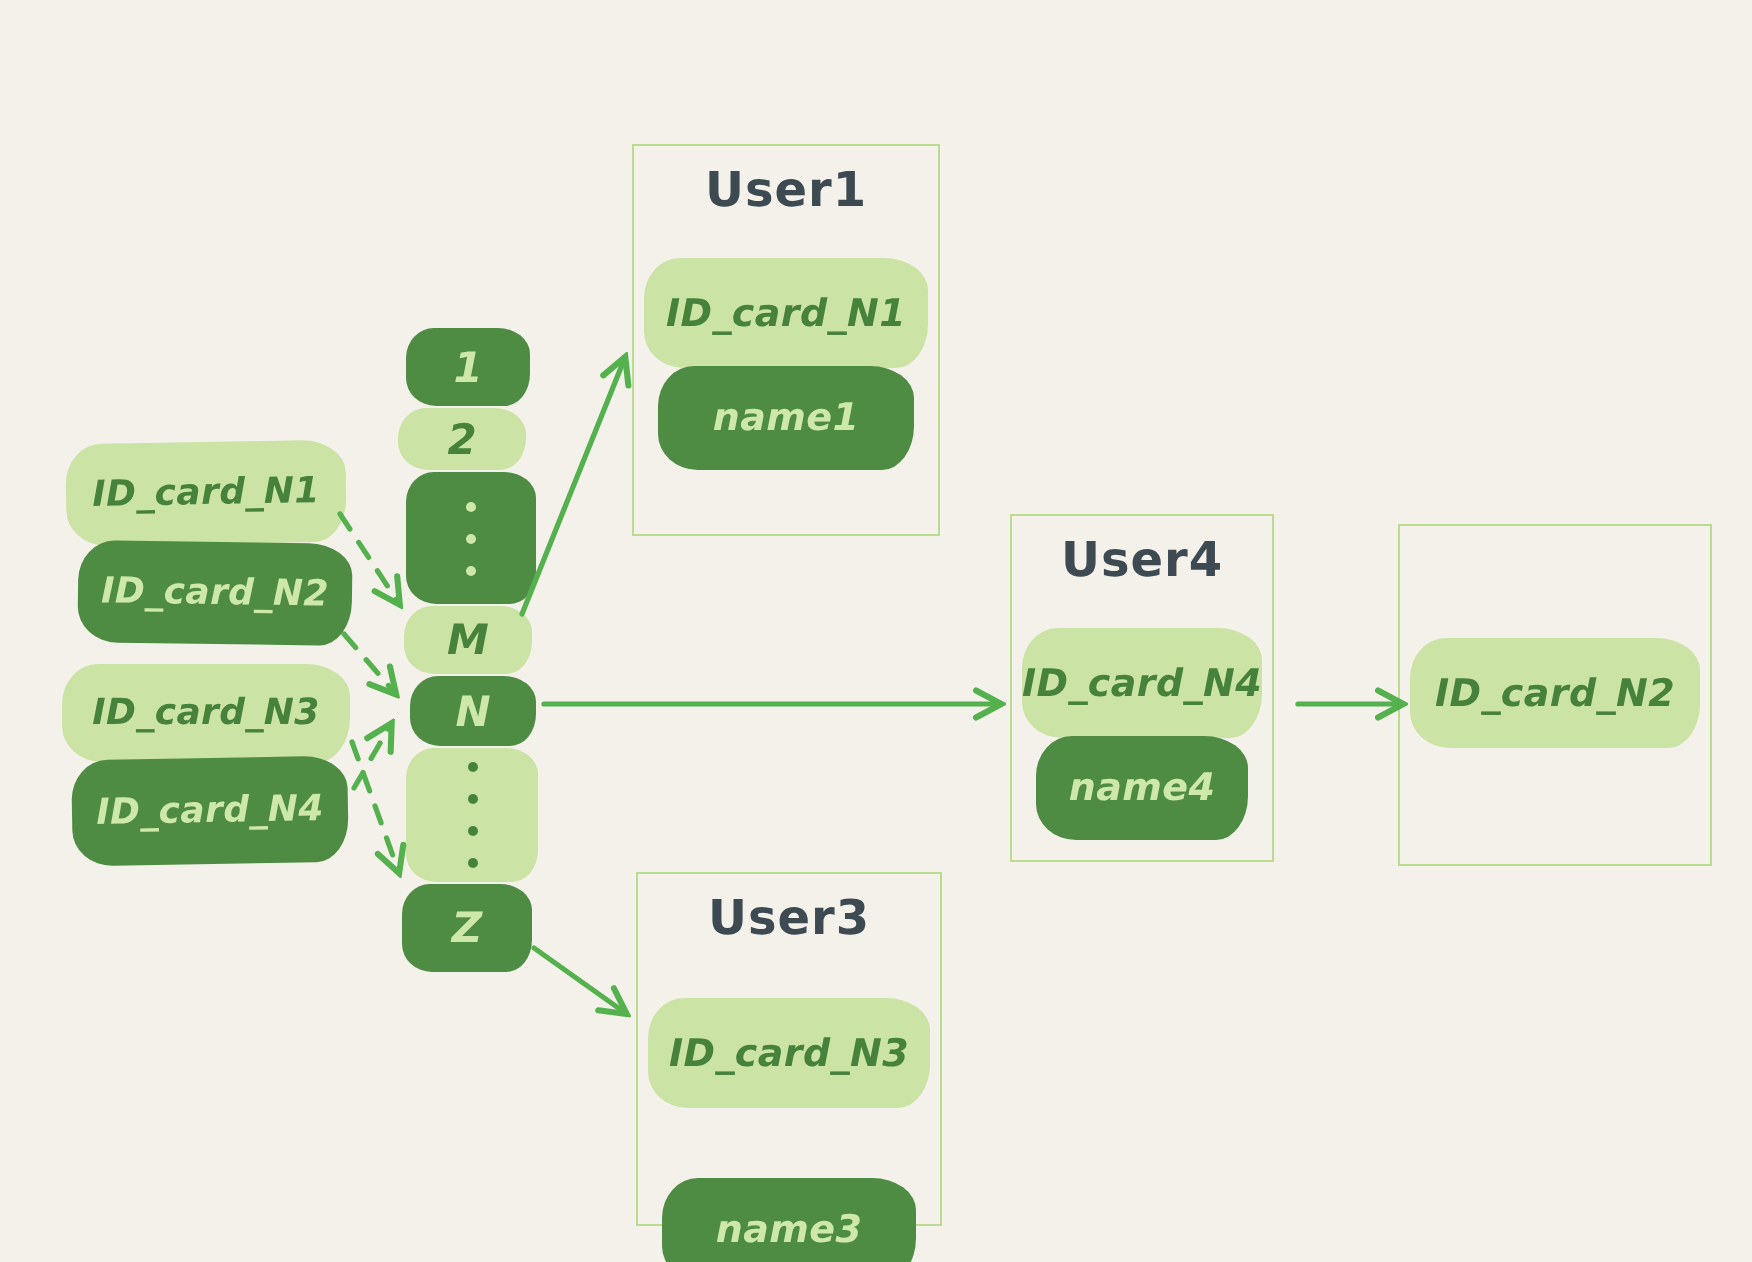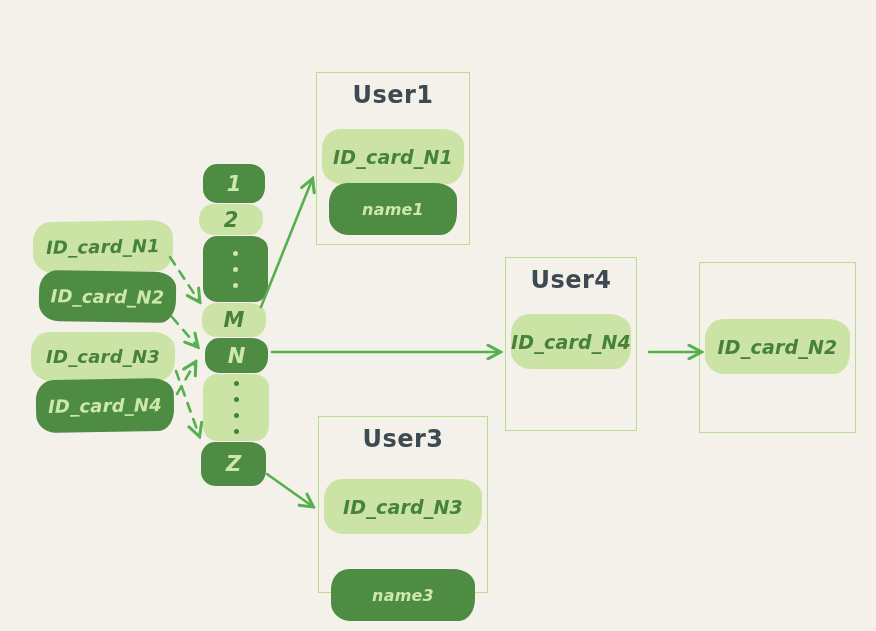--- a/index.html
+++ b/index.html
@@ -50,21 +50,21 @@
     background:transparent;
   }
   .user-title{
     position:absolute;top:8px;left:0;right:0;
     text-align:center;
     font-weight:bold;font-size:24px;
     color:var(--title-color,#3e4a52);
     letter-spacing:.5px;
   }
   .user-pill-id{left:5px;right:5px;top:56px;height:55px;font-size:19px;}
-  .user-pill-name{left:12px;right:12px;top:110px;height:52px;font-size:16px;}
+  .user-pill-name{left:12px;right:12px;top:110px;height:52px;font-size:19px;}
   
   .arrows{position:absolute;left:0;top:0;pointer-events:none;}
   .edge{stroke:var(--arrow-green,#54b14e);stroke-width:2.6;fill:none;stroke-linecap:round;}
   .edge.dashed{stroke-dasharray:9 8;}
   marker path{stroke:var(--arrow-green,#54b14e);}
 </style>
 </head>
 <body>
 
 <div class="canvas">
@@ -84,36 +84,37 @@
   <div class="bucket light" style="left:202px;top:303px;width:64px;height:34px;">M</div>
   <div class="bucket dark" style="left:205px;top:338px;width:63px;height:35px;">N</div>
   <div class="bucket light dots" style="left:203px;top:374px;width:66px;height:67px;">
     <i class="dot"></i>
     <i class="dot"></i>
     <i class="dot"></i>
     <i class="dot"></i>
   </div>
   <div class="bucket dark" style="left:201px;top:442px;width:65px;height:44px;">Z</div>
 
-  <div class="user-box" style="left:316px;top:72px;width:154px;height:173px;">
+  <div class="user-box" style="left:316px;top:72px;width:154px;height:196px;">
     <div class="user-title">User1</div>
     <div class="pill light user-pill-id">ID_card_N1</div>
     <div class="pill dark user-pill-name">name1</div>
   </div>
 
   <div class="user-box" style="left:505px;top:257px;width:132px;height:174px;">
     <div class="user-title">User4</div>
     <div class="pill light user-pill-id">ID_card_N4</div>
+    <div class="pill dark user-pill-name">name4</div>
   </div>
 
   <div class="user-box" style="left:699px;top:262px;width:157px;height:171px;">
     <div class="pill light user-pill-id">ID_card_N2</div>
   </div>
 
-  <div class="user-box" style="left:318px;top:416px;width:170px;height:177px;">
+  <div class="user-box" style="left:318px;top:436px;width:153px;height:177px;">
     <div class="user-title">User3</div>
     <div class="pill light user-pill-id" style="top:62px;">ID_card_N3</div>
     <div class="pill dark user-pill-name" style="top:116px;margin-top:36px;">name3</div>
   </div>
 
   <svg class="arrows" width="876" height="631" viewBox="0 0 876 631">
     <defs>
       <marker id="arrowhead" viewBox="0 0 10 10" refX="7.5" refY="5" markerWidth="6.5" markerHeight="6.5" orient="auto-start-reverse">
         <path d="M1 1 L8.5 5 L1 9" fill="none" stroke-width="1.8" stroke-linecap="round"></path>
       </marker>

